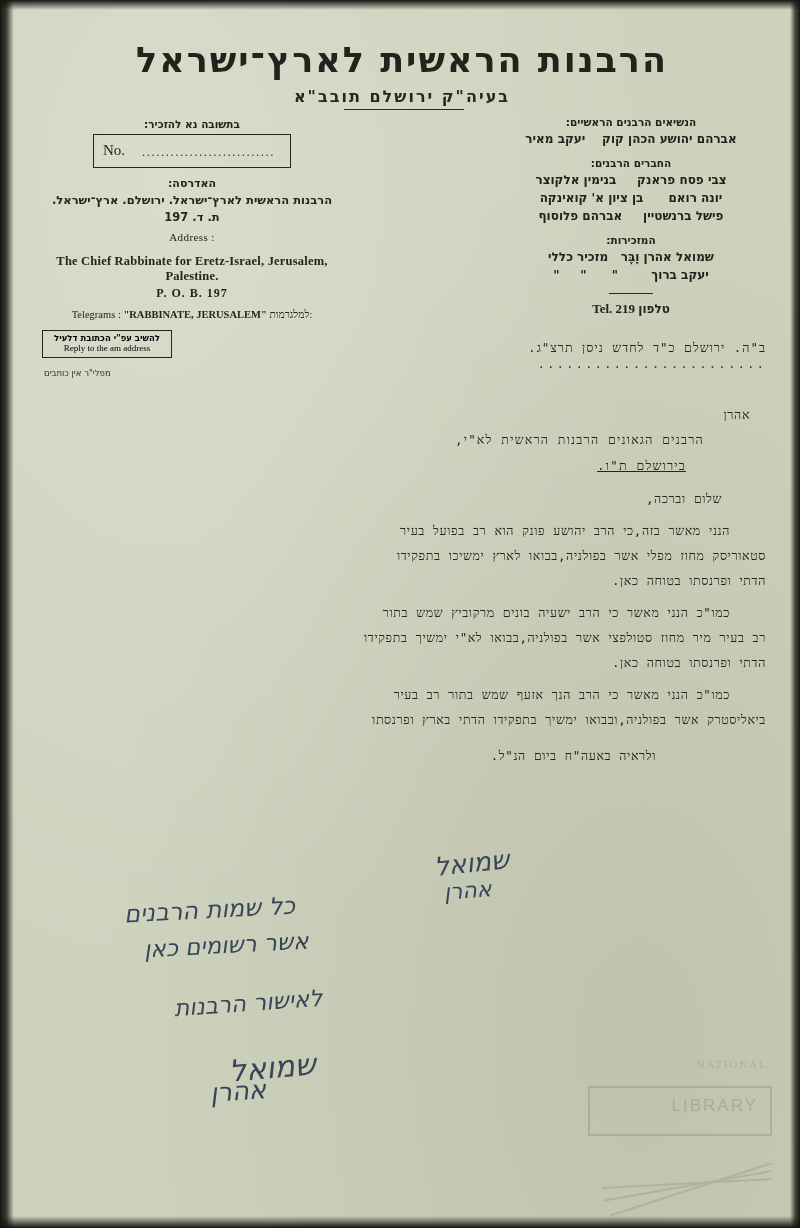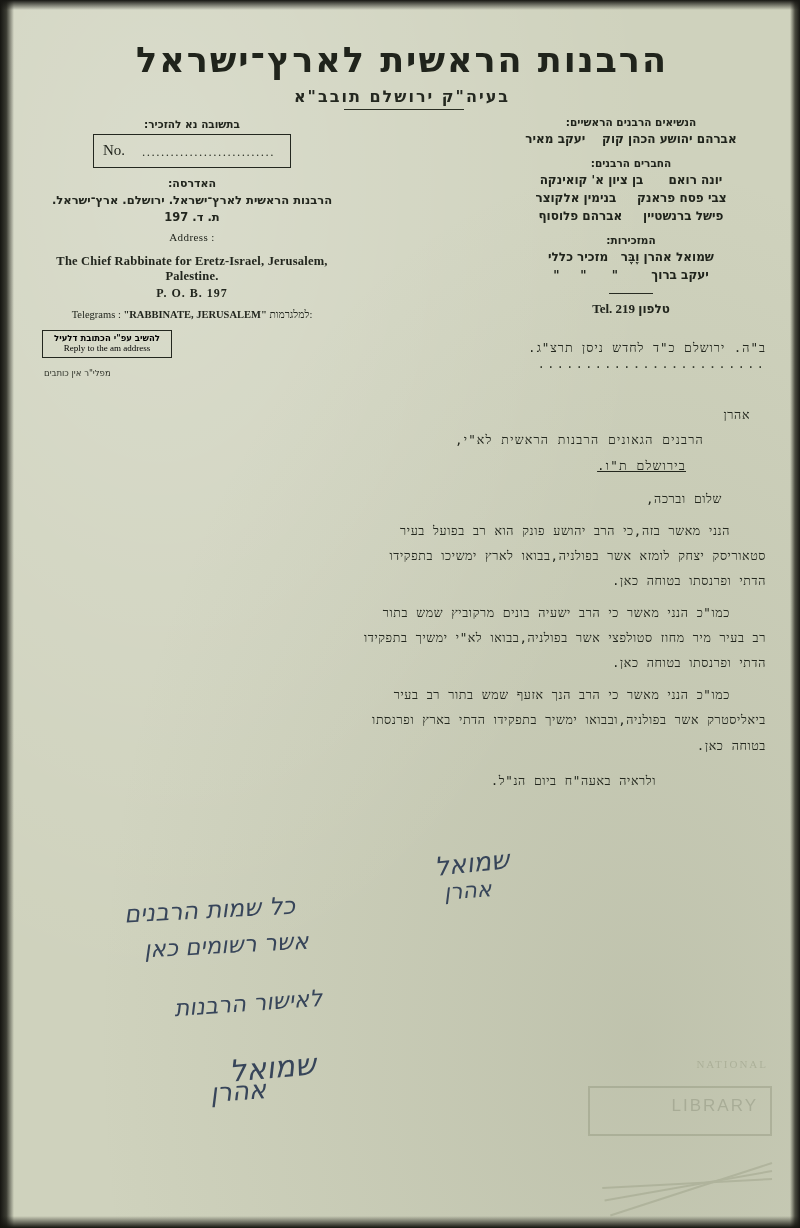--- a/index.html
+++ b/index.html
@@ -234,22 +234,22 @@
     </div>
     <div class="printer">מפלי"ר אין כותבים</div>
 
     <div class="rightblock">
       <div class="rgroup">
         <div class="ttl">הנשיאים הרבנים הראשיים:</div>
         <div class="row">אברהם יהושע הכהן קוק    יעקב מאיר</div>
       </div>
       <div class="rgroup">
         <div class="ttl">החברים הרבנים:</div>
+        <div class="row">צבי פסח פראנק     בנימין אלקוצר</div>
         <div class="row">יונה רואם      בן ציון א' קואינקה</div>
-        <div class="row">צבי פסח פראנק     בנימין אלקוצר</div>
         <div class="row">פישל ברנשטיין     אברהם פלוסוף</div>
       </div>
       <div class="rgroup">
         <div class="ttl">המזכירות:</div>
         <div class="row">שמואל אהרן וֶבֶּר   מזכיר כללי</div>
         <div class="row">יעקב ברוך        "      "     "</div>
       </div>
       <div class="rline"></div>
     </div>
 
@@ -264,34 +264,33 @@
     </div>
 
     <div class="body">
       <p class="to">אהרן</p>
       <p class="rcpt">הרבנים הגאונים הרבנות הראשית לא"י,</p>
       <p class="place">בירושלם ת"ו.</p>
       <p class="greet">שלום וברכה,</p>
 
       <div class="para">
         <p class="ind">הנני מאשר בזה,כי הרב יהושע פונק הוא רב בפועל בעיר</p>
-        <p>סטאוריסק יצחק לומזא אשר בפולניה,בבואו לארץ ימשיכו בתפקידו</p>
+        <p>סטאוריסק מחוז מפלי אשר בפולניה,בבואו לארץ ימשיכו בתפקידו</p>
         <p>הדתי ופרנסתו בטוחה כאן.</p>
       </div>
 
       <div class="para">
         <p class="ind">כמו"כ הנני מאשר כי הרב ישעיה בונים מרקוביץ שמש בתור</p>
         <p>רב בעיר מיר מחוז סטולפצי אשר בפולניה,בבואו לא"י ימשיך בתפקידו</p>
         <p>הדתי ופרנסתו בטוחה כאן.</p>
       </div>
 
       <div class="para">
         <p class="ind">כמו"כ הנני מאשר כי הרב הנך אזעף שמש בתור רב בעיר</p>
         <p>ביאליסטרק אשר בפולניה,ובבואו ימשיך בתפקידו הדתי בארץ ופרנסתו</p>
-        <p>בטוחה כאן.</p>
       </div>
 
       <p class="sign">ולראיה באעה"ח ביום  הנ"ל.</p>
     </div>
 
     <div class="hand h1">שמואל</div>
     <div class="hand h2">אהרן</div>
     <div class="hand h3">כל שמות הרבנים</div>
     <div class="hand h4">אשר רשומים כאן</div>
     <div class="hand h5">לאישור הרבנות</div>

